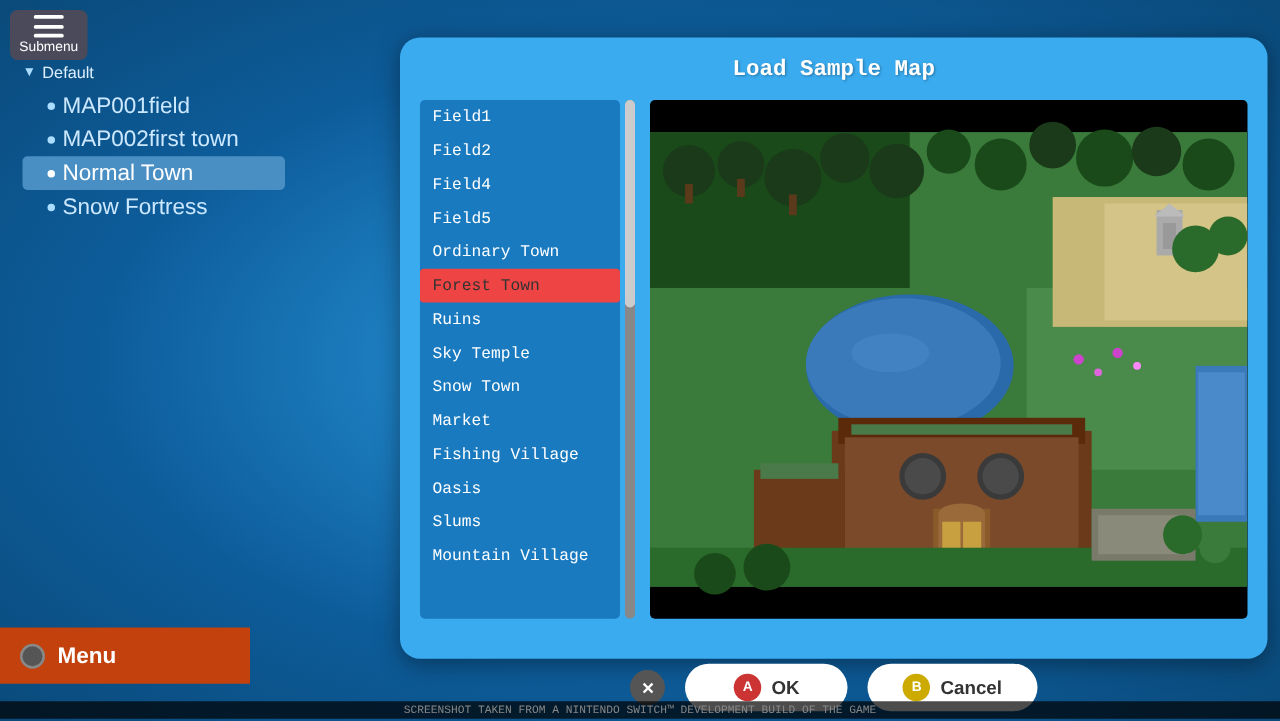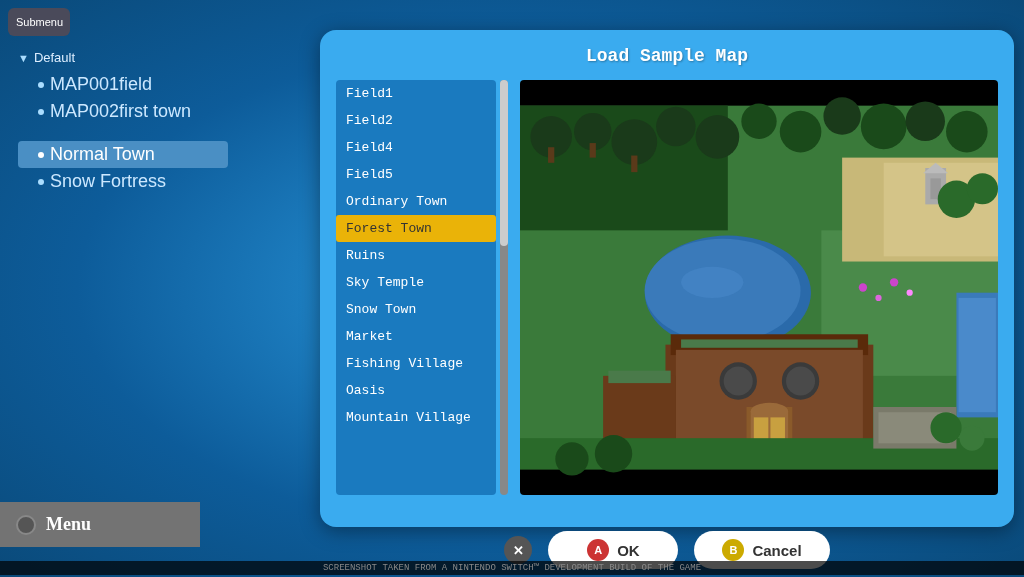--- a/index.html
+++ b/index.html
@@ -21,21 +21,21 @@
 
     
     .submenu-btn {
       position: absolute;
       top: 8px;
       left: 8px;
       background: #4a4a5a;
       border-radius: 6px;
       padding: 4px 8px;
       display: flex;
-      flex-direction: row;
+      flex-direction: column;
       align-items: center;
       width: 62px;
     }
     .submenu-icon {
       width: 24px;
       height: 18px;
       display: flex;
       flex-direction: column;
       justify-content: space-between;
       margin-bottom: 2px;
@@ -81,21 +81,20 @@
       gap: 6px;
       padding: 3px 8px 3px 20px;
       font-size: 18px;
       color: #cce8ff;
       border-radius: 4px;
       cursor: pointer;
     }
     .tree-item.selected {
       background: #4a8fc4;
       color: white;
-      margin-top: 16px;
     }
     .tree-dot {
       width: 6px;
       height: 6px;
       border-radius: 50%;
       background: #aaddff;
       flex-shrink: 0;
     }
     .tree-item.selected .tree-dot {
       background: white;
@@ -149,21 +148,21 @@
       border-radius: 3px;
     }
     .map-list-item {
       padding: 6px 10px;
       font-size: 13px;
       color: white;
       cursor: pointer;
       border-radius: 3px;
     }
     .map-list-item.selected {
-      background: #eab308;
+      background: #ef4444;
       color: #333;
     }
 
     
     .list-scroll-track {
       width: 8px;
       background: #888;
       border-radius: 4px;
       flex-shrink: 0;
       position: relative;
@@ -257,26 +256,25 @@
       padding: 2px 0;
       font-family: Liberation Mono, monospace;
     }
 
     
     .menu-bottom {
       position: absolute;
       bottom: 30px;
       left: 0;
       width: 200px;
-      background: #737373;
+      background: #c2410c;
       padding: 12px 16px;
       display: flex;
       align-items: center;
       gap: 10px;
-      font-family: Liberation Serif, serif;
     }
     .menu-circle {
       width: 20px;
       height: 20px;
       border-radius: 50%;
       background: #555;
       border: 2px solid #888;
     }
     .menu-text {
       color: white;
@@ -336,20 +334,21 @@
           <div class="map-list-item">Field4</div>
           <div class="map-list-item">Field5</div>
           <div class="map-list-item">Ordinary Town</div>
           <div class="map-list-item selected">Forest Town</div>
           <div class="map-list-item">Ruins</div>
           <div class="map-list-item">Sky Temple</div>
           <div class="map-list-item">Snow Town</div>
           <div class="map-list-item">Market</div>
           <div class="map-list-item">Fishing Village</div>
           <div class="map-list-item">Oasis</div>
+          <div class="map-list-item">Slums</div>
           <div class="map-list-item">Mountain Village</div>
         </div>
       <div class="list-scroll-track">
         <div class="list-scroll-thumb"></div>
       </div>
     </div>
 
     <div class="map-preview">
       <svg class="map-preview-canvas" viewBox="0 0 460 350" xmlns="http://www.w3.org/2000/svg">
 

